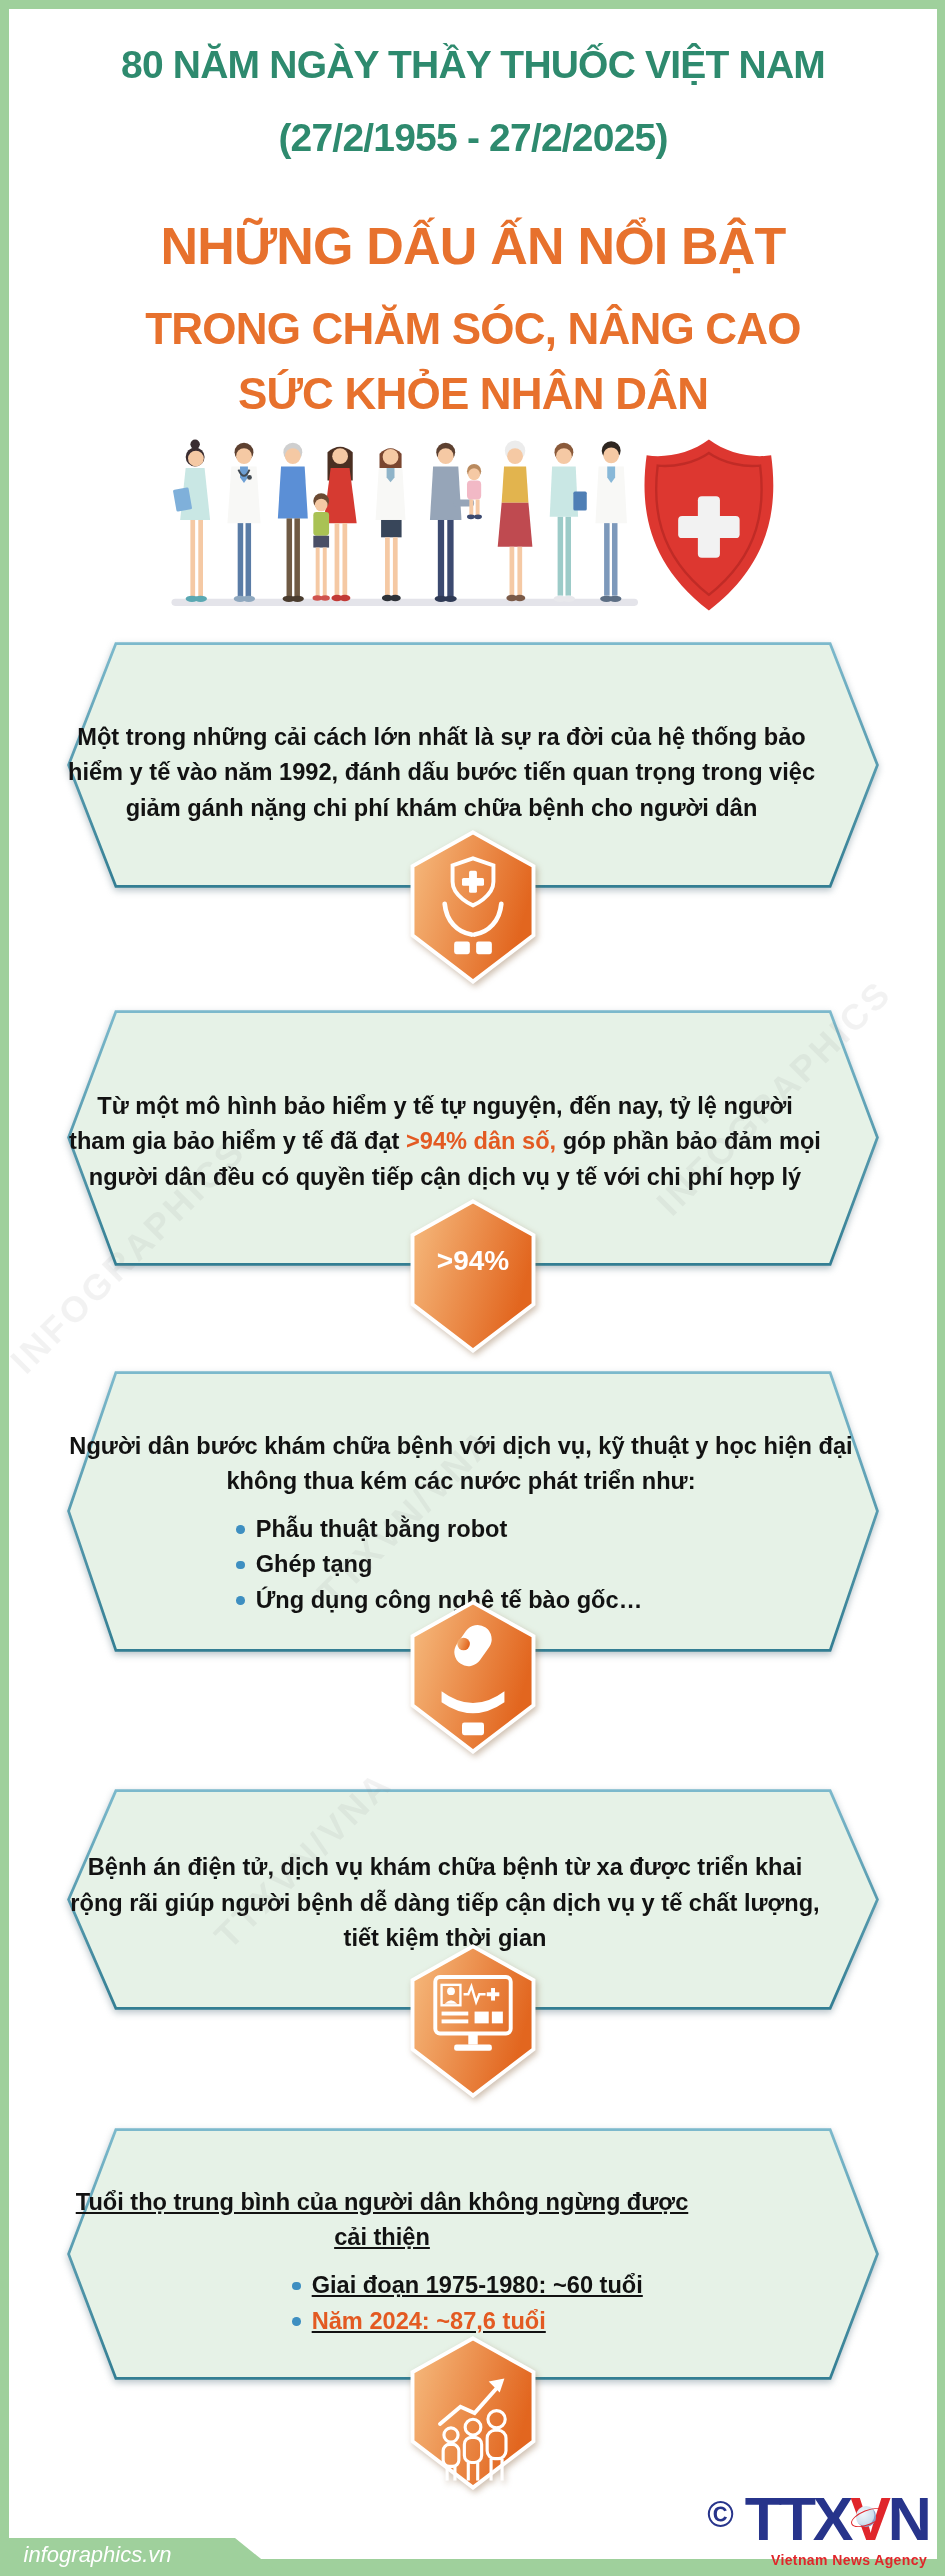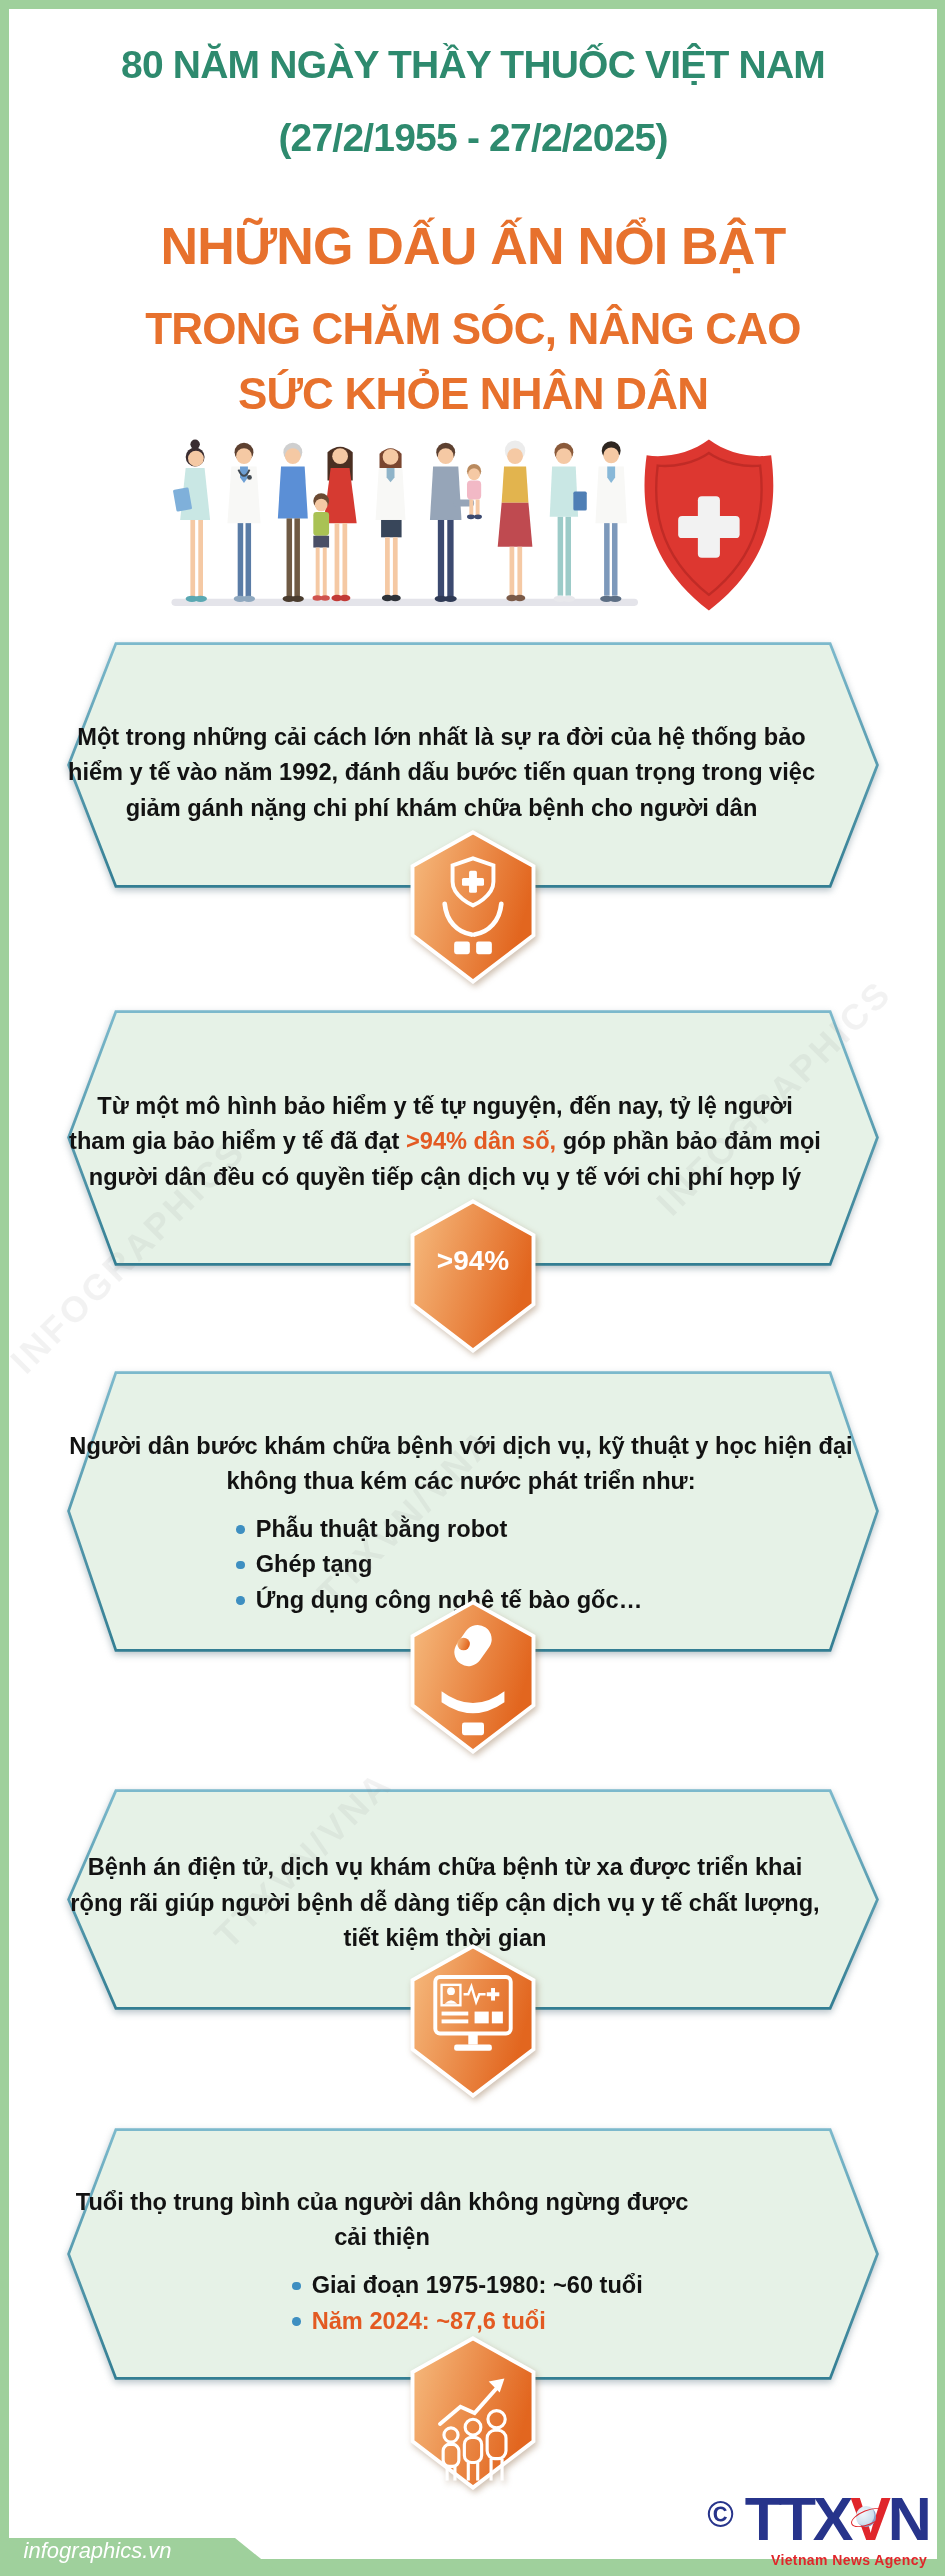--- a/index.html
+++ b/index.html
@@ -27,21 +27,21 @@
   .hex-block{position:absolute;left:67px;width:812px;z-index:2;}
   .hex-bg{position:absolute;left:0;top:0;width:100%;height:100%;
           filter:drop-shadow(0 3.9px 3.9px rgba(100,125,135,.45));}
   .hex-content{position:relative;z-index:3;width:100%;height:100%;
           display:flex;flex-direction:column;justify-content:center;align-items:flex-start;}
   .hex-content p{margin:0;font-weight:bold;font-size:23.6px;line-height:1.5;text-align:center;}
   .b1{top:642px;height:246px;}   .b1 .hex-content{padding:7.9px 0 55px;} .b1 p{max-width:749px;}
   .b2{top:1010px;height:256px;}  .b2 .hex-content{padding:3.9px 0 71px;}  .b2 p{max-width:756px;}
   .b3{top:1371px;height:281px;}  .b3 .hex-content{padding:11.8px 0 55px;} .b3 p{max-width:788px;}
   .b4{top:1789px;height:221px;}  .b4 .hex-content{padding:3.9px 0 47px;}  .b4 p{max-width:756px;}
-  .b5{top:2128px;height:252px;}  .b5 .hex-content{padding:7.9px 0 55px;} .b5 p{max-width:630px;}
+  .b5{top:2128px;height:252px;text-decoration:underline;}  .b5 .hex-content{padding:7.9px 0 55px;} .b5 p{max-width:630px;}
   .hl{color:var(--highlight-orange,#e35a22);}
   ul.bullets{list-style:none;margin:12.6px 0 0 0;padding:0;align-self:flex-start;}
   .b3 ul.bullets{margin-left:169px;}
   .b5 ul.bullets{margin-left:225px;}
   ul.bullets li{display:flex;align-items:flex-start;font-weight:bold;font-size:23.6px;line-height:1.5;}
   ul.bullets .dot{flex:0 0 auto;width:8.7px;height:8.7px;border-radius:50%;
        background:var(--bullet-blue,#3e8fc1);margin:13.4px 11px 0 0;}
   li.orange .btxt{color:var(--highlight-orange,#e35a22);}
   
   .icon-hex{position:absolute;left:410px;width:126px;height:154px;z-index:5;}
@@ -55,21 +55,21 @@
       letter-spacing:3.2px;color:var(--watermark-gray,#8a8a8a);opacity:.10;
       transform:rotate(-45deg);transform-origin:left bottom;white-space:nowrap;}
   .wm1{left:31.5px;top:1340px;}  .wm2{left:339px;top:1572px;}
   .wm3{left:678px;top:1182px;} .wm4{left:236px;top:1915px;}
   
   .bottom-bar{position:absolute;left:0;bottom:0;width:946px;height:17.3px;
       background:var(--frame-green,#9fd09c);z-index:4;}
   .site-tag{position:absolute;left:0;bottom:0;width:284px;height:38px;z-index:5;
       background:var(--frame-green,#9fd09c);
       clip-path:polygon(0 0,235px 0,282px 100%,0 100%);
-      display:flex;}
+      display:flex;align-items:center;}
   .site-tag span{font-style:italic;font-size:22px;color:#fff;margin:0 0 3.2px 23.6px;}
   .agency-logo{position:absolute;right:17.3px;top:2489px;z-index:5;text-align:right;}
   .logo-row{display:flex;align-items:flex-start;justify-content:flex-end;}
   .copy{font-size:36px;font-weight:bold;color:var(--logo-navy,#27348b);margin:4.7px 11px 0 0;}
   .lt{font-size:61px;font-weight:bold;letter-spacing:-3.2px;line-height:1;}
   .navy{color:var(--logo-navy,#27348b);}
   .red{color:var(--logo-red,#e0262b);}
   .v-wrap{position:relative;display:inline-block;}
   .globe{position:absolute;left:5.5px;top:17.3px;width:20.5px;height:20.5px;border-radius:50%;
       background:radial-gradient(circle at 35% 35%,#f2f7fb 0%,#cfe0ee 55%,#9cb8d4 100%);

